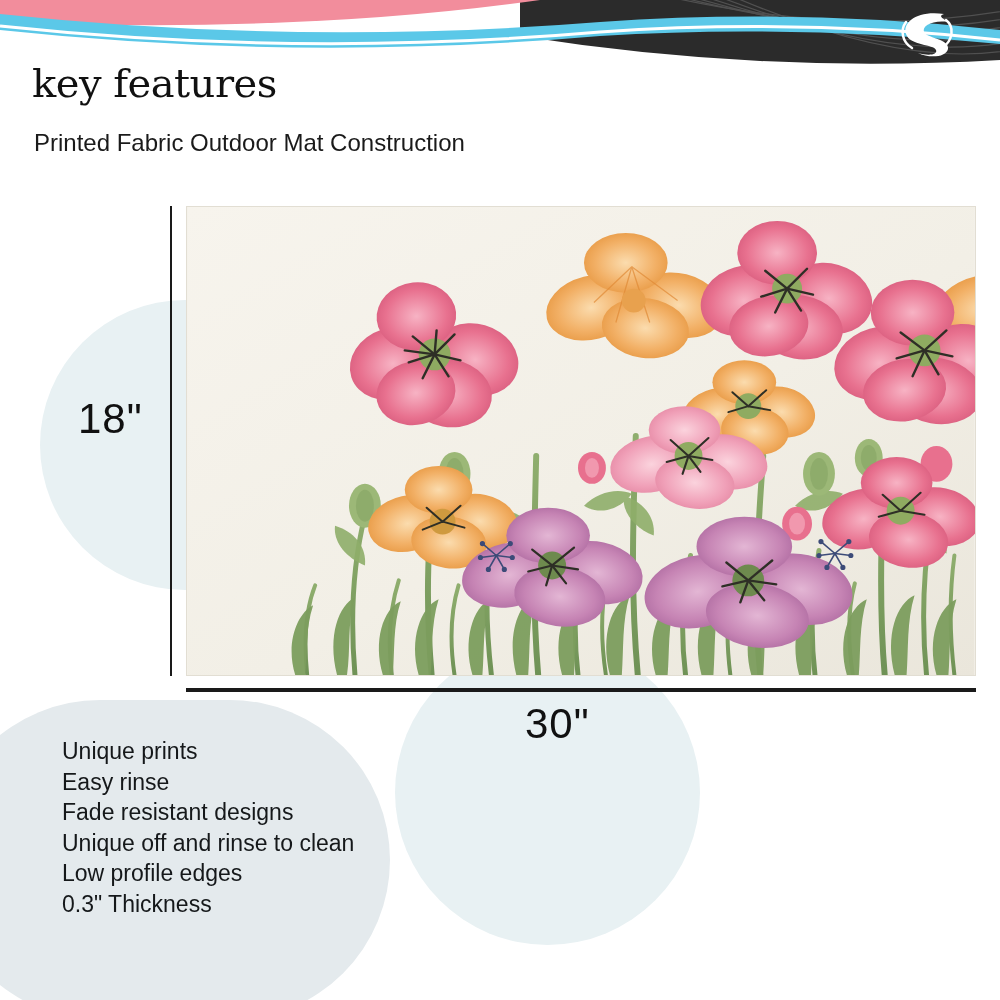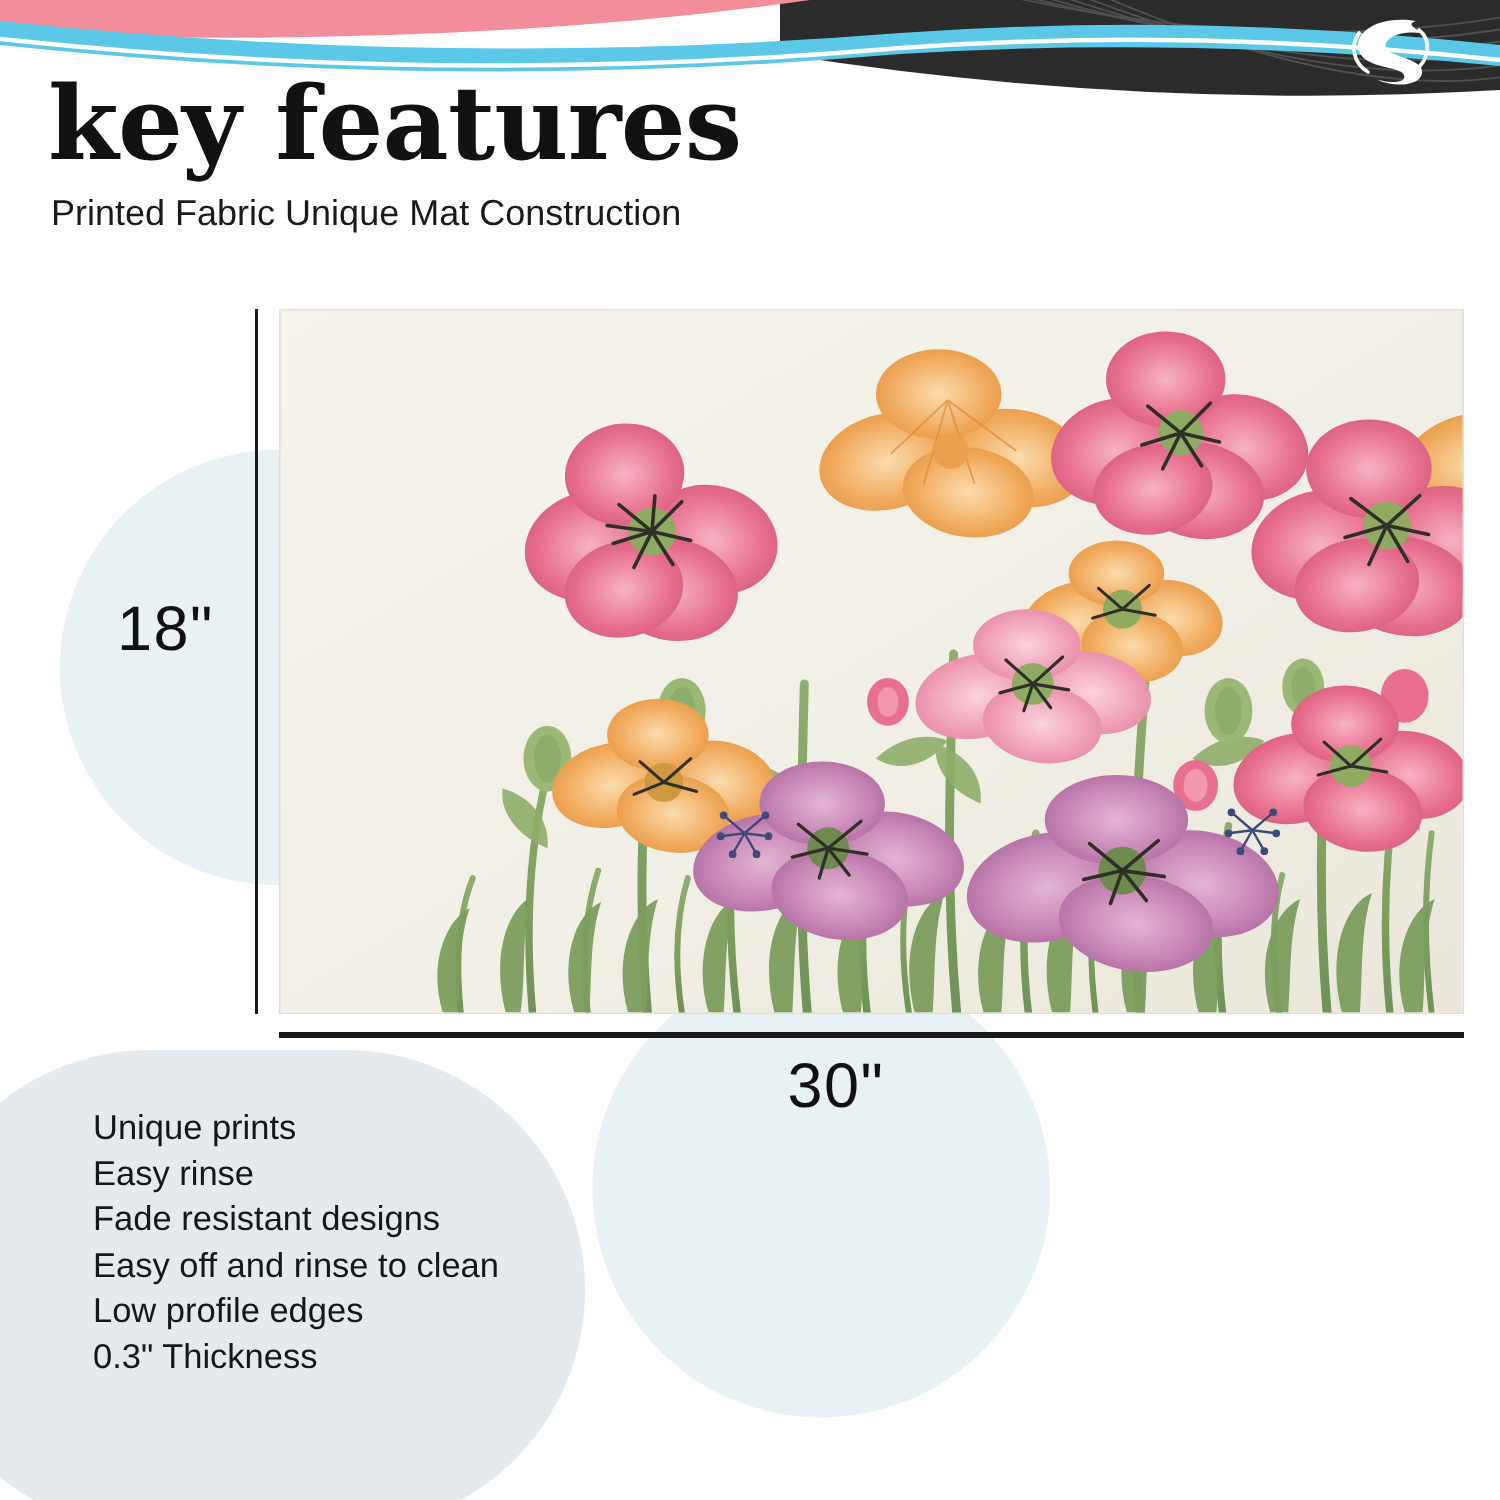--- a/index.html
+++ b/index.html
@@ -27,22 +27,22 @@
 
   
   .title-block {
     position: absolute;
     top: 52px;
     left: 32px;
     width: 700px;
   }
   .key-features-title {
     font-family: "DejaVu Serif", serif;
-    font-weight: bold;
-    font-size: 68px;
+    font-weight: normal;
+    font-size: 40px;
     line-height: 62px;
     color: #111111;
     letter-spacing: -0.5px;
     margin: 0;
   }
   .subtitle {
     font-family: "Liberation Sans", sans-serif;
     font-size: 24px;
     color: #1a1a1a;
     margin: 14px 0 0 2px;
@@ -194,21 +194,21 @@
 <div class="logo-badge">
   <svg width="86" height="52" viewBox="0 0 86 52" xmlns="http://www.w3.org/2000/svg">
     <path d="M60,6 C34,2 18,14 22,26 C26,38 50,36 52,42 C54,47 44,48 34,45 C44,50 62,50 64,41 C66,31 42,30 40,24 C38,18 48,12 64,14 C58,10 54,8 60,6 Z" fill="#ffffff"></path>
     <path d="M22,14 C16,22 18,34 28,40" stroke="#ffffff" stroke-width="2.5" fill="none" stroke-linecap="round"></path>
     <path d="M62,12 C70,18 70,32 58,40" stroke="#ffffff" stroke-width="2.5" fill="none" stroke-linecap="round"></path>
   </svg>
 </div>
 
 <div class="title-block">
   <h1 class="key-features-title">key features</h1>
-  <p class="subtitle">Printed Fabric Unique Mat Construction</p>
+  <p class="subtitle">Printed Fabric Outdoor Mat Construction</p>
 </div>
 
 <div class="circle-left"></div>
 <div class="circle-bottom"></div>
 <div class="pill-bottom"></div>
 
 <div class="product-wrap">
   <svg class="product-img" viewBox="0 0 790 470" xmlns="http://www.w3.org/2000/svg">
     <defs>
       <linearGradient id="bgpaper" x1="0" y1="0" x2="1" y2="1">
@@ -565,16 +565,16 @@
 
 <div class="vline"></div>
 <div class="hline"></div>
 <div class="dim-height">18"</div>
 <div class="dim-width">30"</div>
 
 <ul class="feature-list">
   <li>Unique prints</li>
   <li>Easy rinse</li>
   <li>Fade resistant designs</li>
-  <li>Easy off and rinse to clean</li>
+  <li>Unique off and rinse to clean</li>
   <li>Low profile edges</li>
   <li>0.3" Thickness</li>
 </ul>
 
 </body></html>

